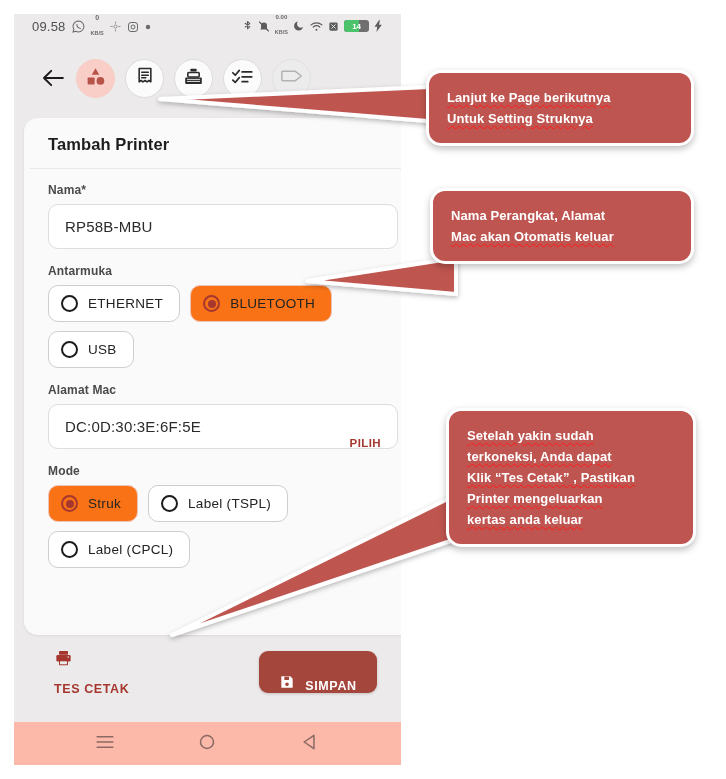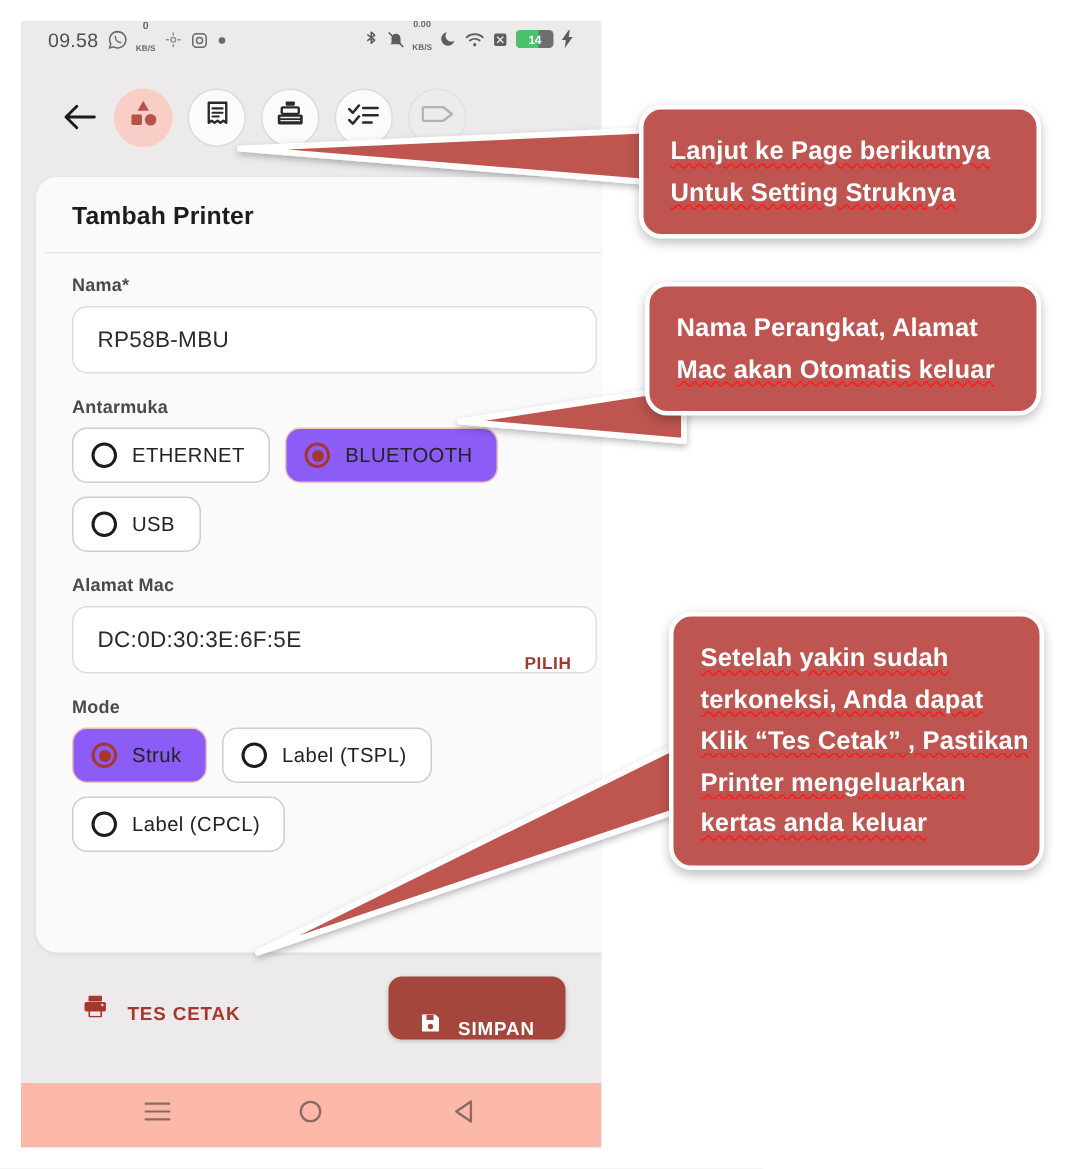--- a/index.html
+++ b/index.html
@@ -85,40 +85,40 @@
   }
   .gap{height:15px;}
   .gap-s{height:9px;}
 
   .chiprow{display:flex;gap:10px;flex-wrap:wrap;}
   .chip{
     height:37px;border:1.2px solid #cfcdcd;border-radius:10px;background:#ffffff;
     display:inline-flex;align-items:center;gap:10px;padding:0 16px 0 12px;
     box-sizing:border-box;cursor:pointer;
   }
-  .chip.sel{background:#8b5cf6;border-color:#edc3bb;align-items:center;}
+  .chip.sel{background:#f97316;border-color:#edc3bb;align-items:center;}
   .chip-label{font-size:13.5px;color:#232323;letter-spacing:.3px;white-space:nowrap;}
   .radio{
     width:17px;height:17px;border-radius:50%;border:2.3px solid #1c1c1c;
     box-sizing:border-box;flex:0 0 auto;position:relative;
   }
   .chip.sel .radio{border-color:#a5372f;}
   .chip.sel .radio::after{
     content:"";position:absolute;left:50%;top:50%;width:8px;height:8px;
     margin:-4px 0 0 -4px;border-radius:50%;background:#a5372f;
   }
 
   
   .actions{
     position:absolute;left:0;top:627px;width:387px;height:62px;
     display:flex;align-items:center;justify-content:space-between;
     padding:0 24px 0 40px;box-sizing:border-box;
   }
   .tescetak{
-    display:inline-flex;align-items:flex-end;gap:12px;cursor:pointer;
+    display:inline-flex;align-items:flex-start;gap:12px;cursor:pointer;flex-direction:column;
   }
   .tescetak span{font-size:12.5px;font-weight:bold;color:#a5372f;letter-spacing:.6px;}
   .simpan{
     background:#a5463d;border-radius:9px;height:42px;width:118px;
     display:inline-flex;align-items:flex-end;justify-content:center;gap:10px;
     cursor:pointer;box-shadow:0 1px 3px rgba(0,0,0,.18);
   }
   .simpan span{font-size:12.5px;font-weight:bold;color:#ffffff;letter-spacing:.6px;}
 
   
@@ -131,21 +131,21 @@
 
   
   .callout{
     position:absolute;
     background:#bf5550;
     border:3.5px solid #ffffff;
     border-radius:15px;
     box-shadow:0 3px 7px rgba(0,0,0,.25);
     color:#ffffff;
     font-weight:bold;
-    font-size:17px;
+    font-size:13px;
     line-height:1.62;
     letter-spacing:.1px;
     padding:14px 18px;
     box-sizing:border-box;
     z-index:30;
   }
   .callout .ln{display:block;white-space:nowrap;}
   .sq{
     text-decoration:underline;
     text-decoration-color:#ff1a1a;

